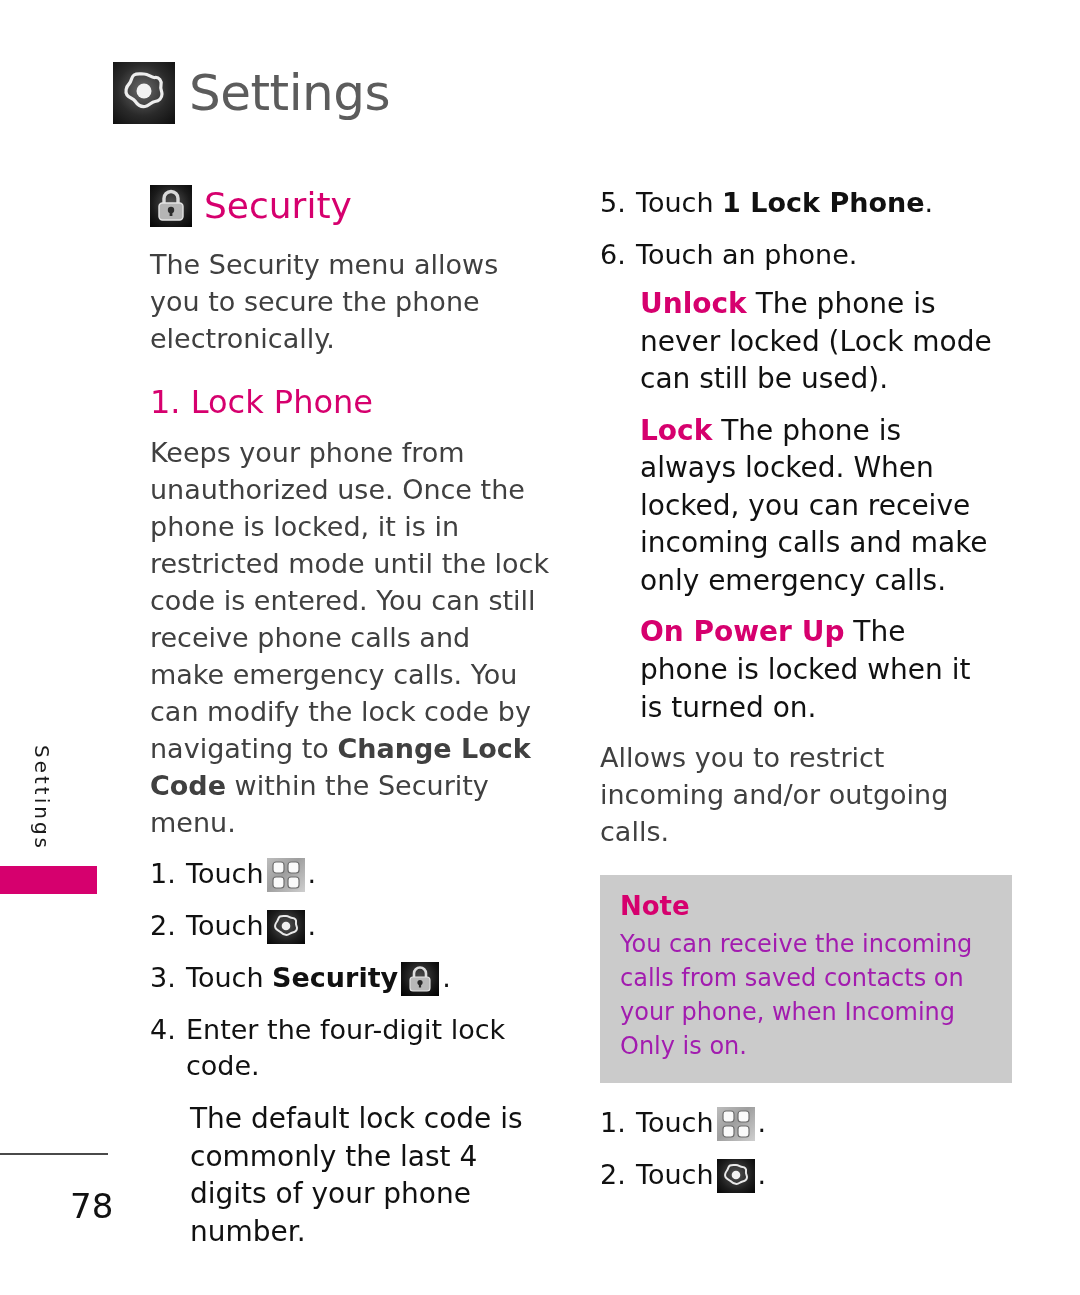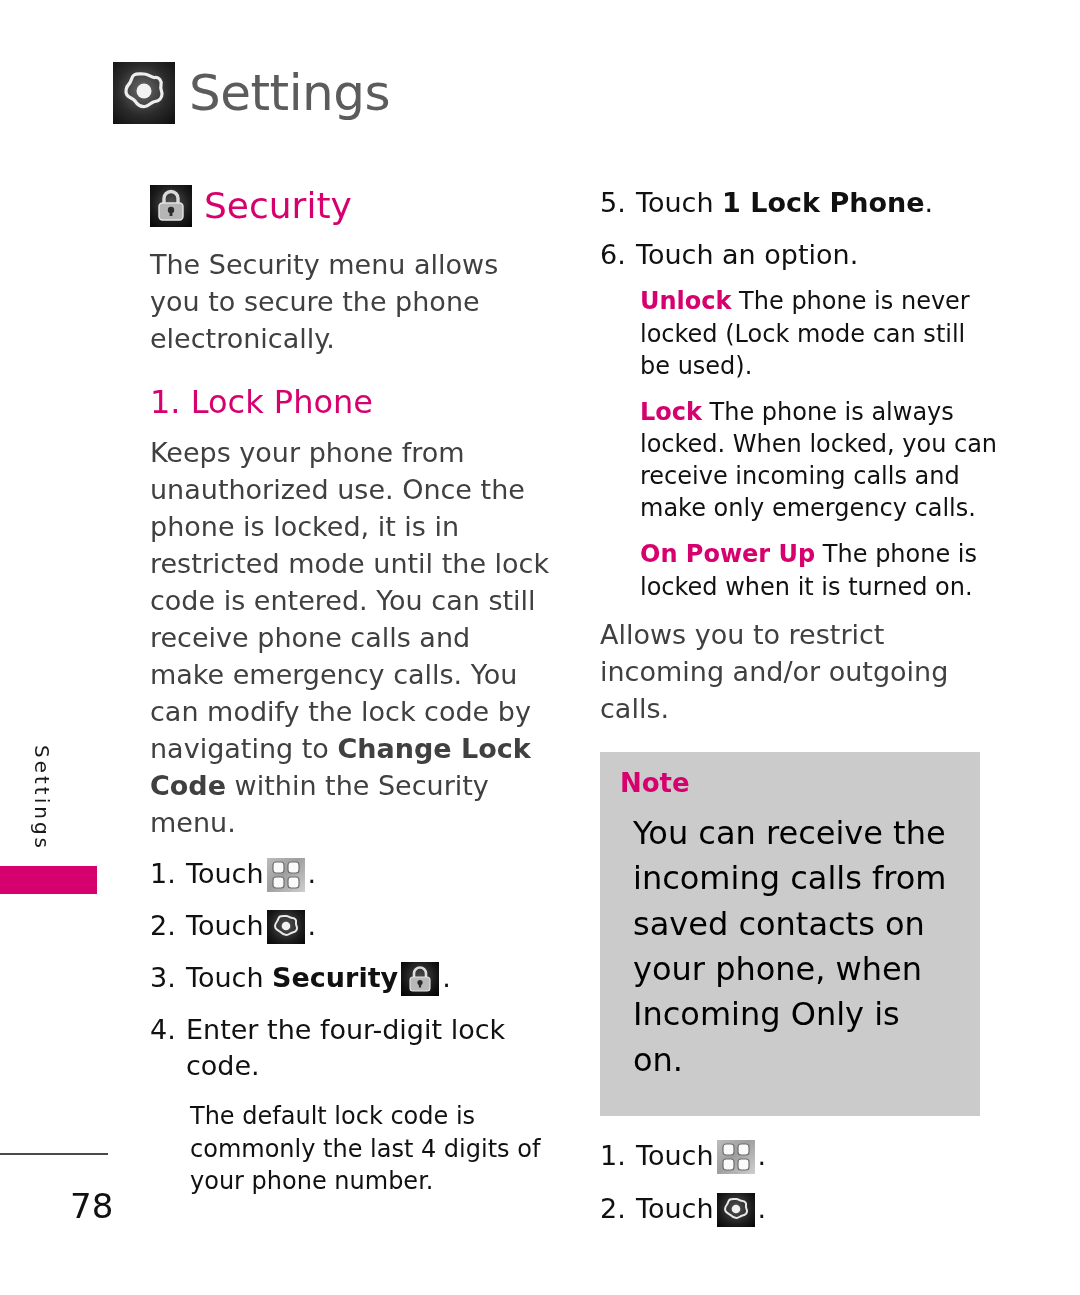--- a/index.html
+++ b/index.html
@@ -115,21 +115,21 @@
     margin: 0 0 16px 0;
     display: flex;
     align-items: flex-start;
   }
   .step-num {
     flex: 0 0 auto;
     min-width: 36px;
   }
   .step-body { flex: 1 1 auto; }
   .step-sub {
-    font-size: 24px;
+    font-size: 28px;
     line-height: 1.34;
     color: #111;
     margin: 0 0 14px 40px;
   }
 
   
   .ticon {
     display: inline-block;
     vertical-align: -9px;
     width: 38px; height: 34px;
@@ -144,33 +144,33 @@
   }
   .ticon-lock {
     background: radial-gradient(circle at 50% 42%, #4a4a4a 0%, #141414 65%, #000 100%);
   }
 
   
   .note-box {
     background: #cbcbcb;
     padding: 16px 20px 20px 20px;
     margin: 24px 0 22px 0;
-    width: 380px;
+    width: 412px;
   }
   .note-title {
     font-size: 26px;
     color: #d6006e;
     font-weight: 700;
     margin: 0 0 6px 0;
   }
   .note-text {
-    font-size: 32px;
+    font-size: 24px;
     line-height: 1.42;
-    color: #000000;
-    margin: 13px;
+    color: #a21caf;
+    margin: 0;
   }
 
   
   .footer-rule {
     position: absolute;
     left: 0; top: 1153px;
     width: 108px; height: 2px;
     background: #4a4a4a;
   }
   .page-num {
@@ -274,21 +274,21 @@
 
   <div class="col col-right">
 
     <div class="step">
       <span class="step-num">5.</span>
       <span class="step-body"><span>Touch </span><b>1 Lock Phone</b><span>.</span></span>
     </div>
 
     <div class="step" style="margin-bottom:12px;">
       <span class="step-num">6.</span>
-      <span class="step-body">Touch an option.</span>
+      <span class="step-body">Touch an phone.</span>
     </div>
 
     <p class="step-sub"><span class="pink">Unlock</span><span> The phone is never locked (Lock mode can still be used).</span></p>
 
     <p class="step-sub"><span class="pink">Lock</span><span> The phone is always locked. When locked, you can receive incoming calls and make only emergency calls.</span></p>
 
     <p class="step-sub"><span class="pink">On Power Up</span><span> The phone is locked when it is turned on.</span></p>
 
 
     <p class="body">Allows you to restrict incoming and/or outgoing calls.</p>

